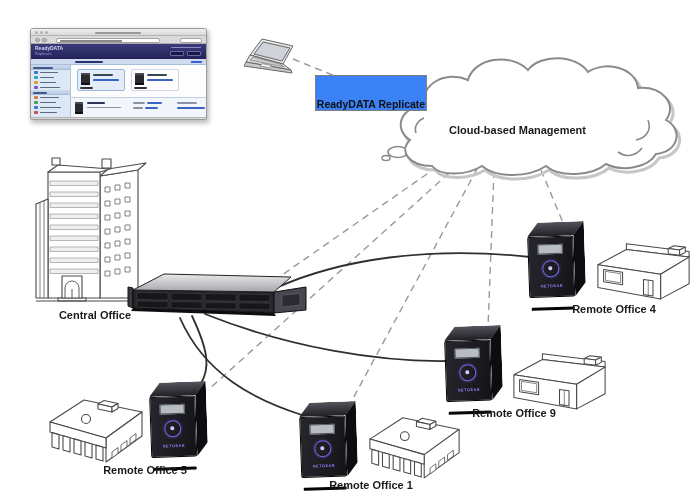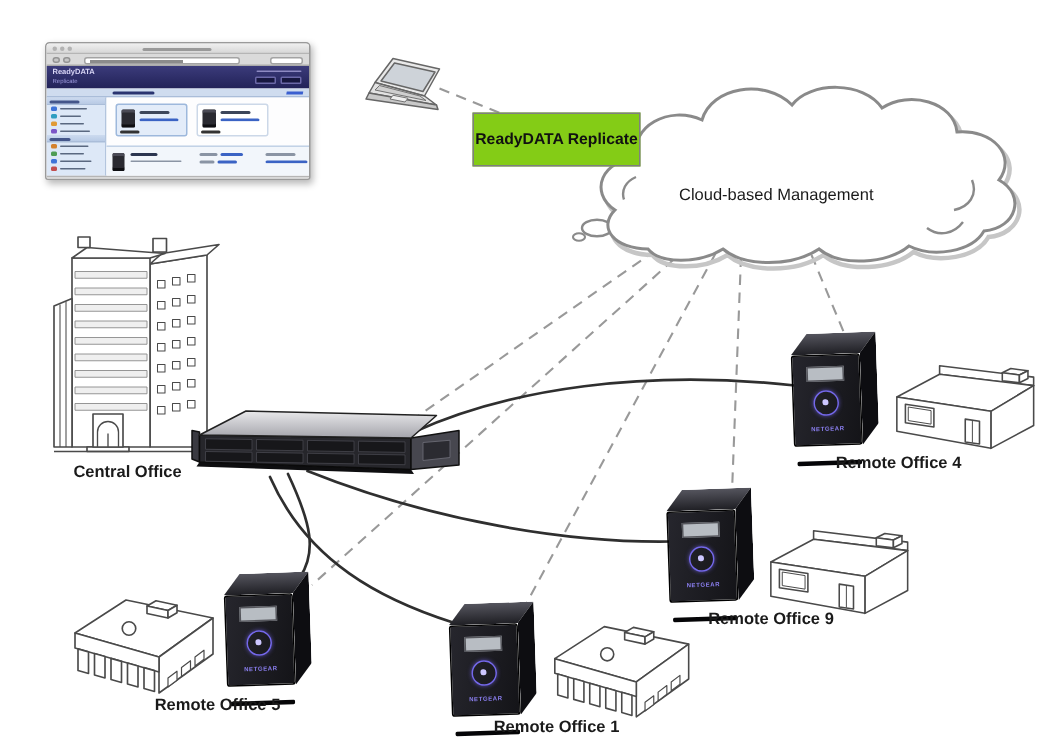--- a/index.html
+++ b/index.html
@@ -2,25 +2,25 @@
 <html><head>
 <meta charset="utf-8">
 <style>
   html,body{margin:0;padding:0;background:#fff;}
   #stage{position:relative;width:700px;height:495px;background:#fff;overflow:hidden;
          font-family:"Liberation Sans",sans-serif;}
   #art{position:absolute;left:0;top:0;}
 
   
   .lbl{position:absolute;text-align:center;font-size:11px;font-weight:600;color:#1a1a1a;}
-  .repl-box{position:absolute;left:315px;top:75px;width:110px;height:34px;background:#84cc16;
-            border:1px solid #7f7f7f;display:flex;align-items:center;justify-content:center;
+  .repl-box{position:absolute;left:315px;top:75px;width:110px;height:34px;background:#3b82f6;
+            border:1px solid #7f7f7f;display:flex;align-items:flex-end;justify-content:center;
             font-size:10.5px;font-weight:600;color:#111;}
   .cloud-lbl{position:absolute;left:445px;top:124px;width:145px;text-align:center;
-             font-size:11px;font-weight:400;color:#1a1a1a;}
+             font-size:11px;font-weight:700;color:#1a1a1a;}
 
   
   .nas{position:absolute;width:57px;height:75px;transform:rotate(-2deg);}
   .nas .ntop{position:absolute;left:0;top:0;width:57px;height:14px;
              background:linear-gradient(#55555e,#1f1f24);
              clip-path:polygon(0 100%,19.3% 0,100% 0,80.7% 100%);}
   .nas .nside{position:absolute;left:46px;top:0;width:11px;height:75px;background:#0d0d11;
               clip-path:polygon(0 18.6%,100% 0,100% 81.3%,0 100%);}
   .nas .nfront{position:absolute;left:0;top:14px;width:46px;height:61px;box-sizing:border-box;
                background:linear-gradient(100deg,#26262d,#141418);border:1px solid #000;border-radius:2px;}
@@ -344,19 +344,19 @@
         </div>
     <div class="nbrand">NETGEAR</div>
     <div class="nbase"></div>
   </div>
 </div>
 
 <div class="repl-box">
   <span>ReadyDATA Replicate</span>
 </div>
 <div class="cloud-lbl">Cloud-based Management</div>
-<div class="lbl" style="left:25px;top:309px;width:120px">Central Office</div>
+<div class="lbl" style="left:35px;top:309px;width:120px">Central Office</div>
 <div class="lbl" style="left:85px;top:464px;width:120px">Remote Office 5</div>
 <div class="lbl" style="left:311px;top:479px;width:120px">Remote Office 1</div>
 <div class="lbl" style="left:454px;top:407px;width:120px">Remote Office 9</div>
-<div class="lbl" style="left:539px;top:303px;width:120px">Remote Office 4</div>
+<div class="lbl" style="left:554px;top:303px;width:120px">Remote Office 4</div>
 
 </div>
 
 </body></html>

